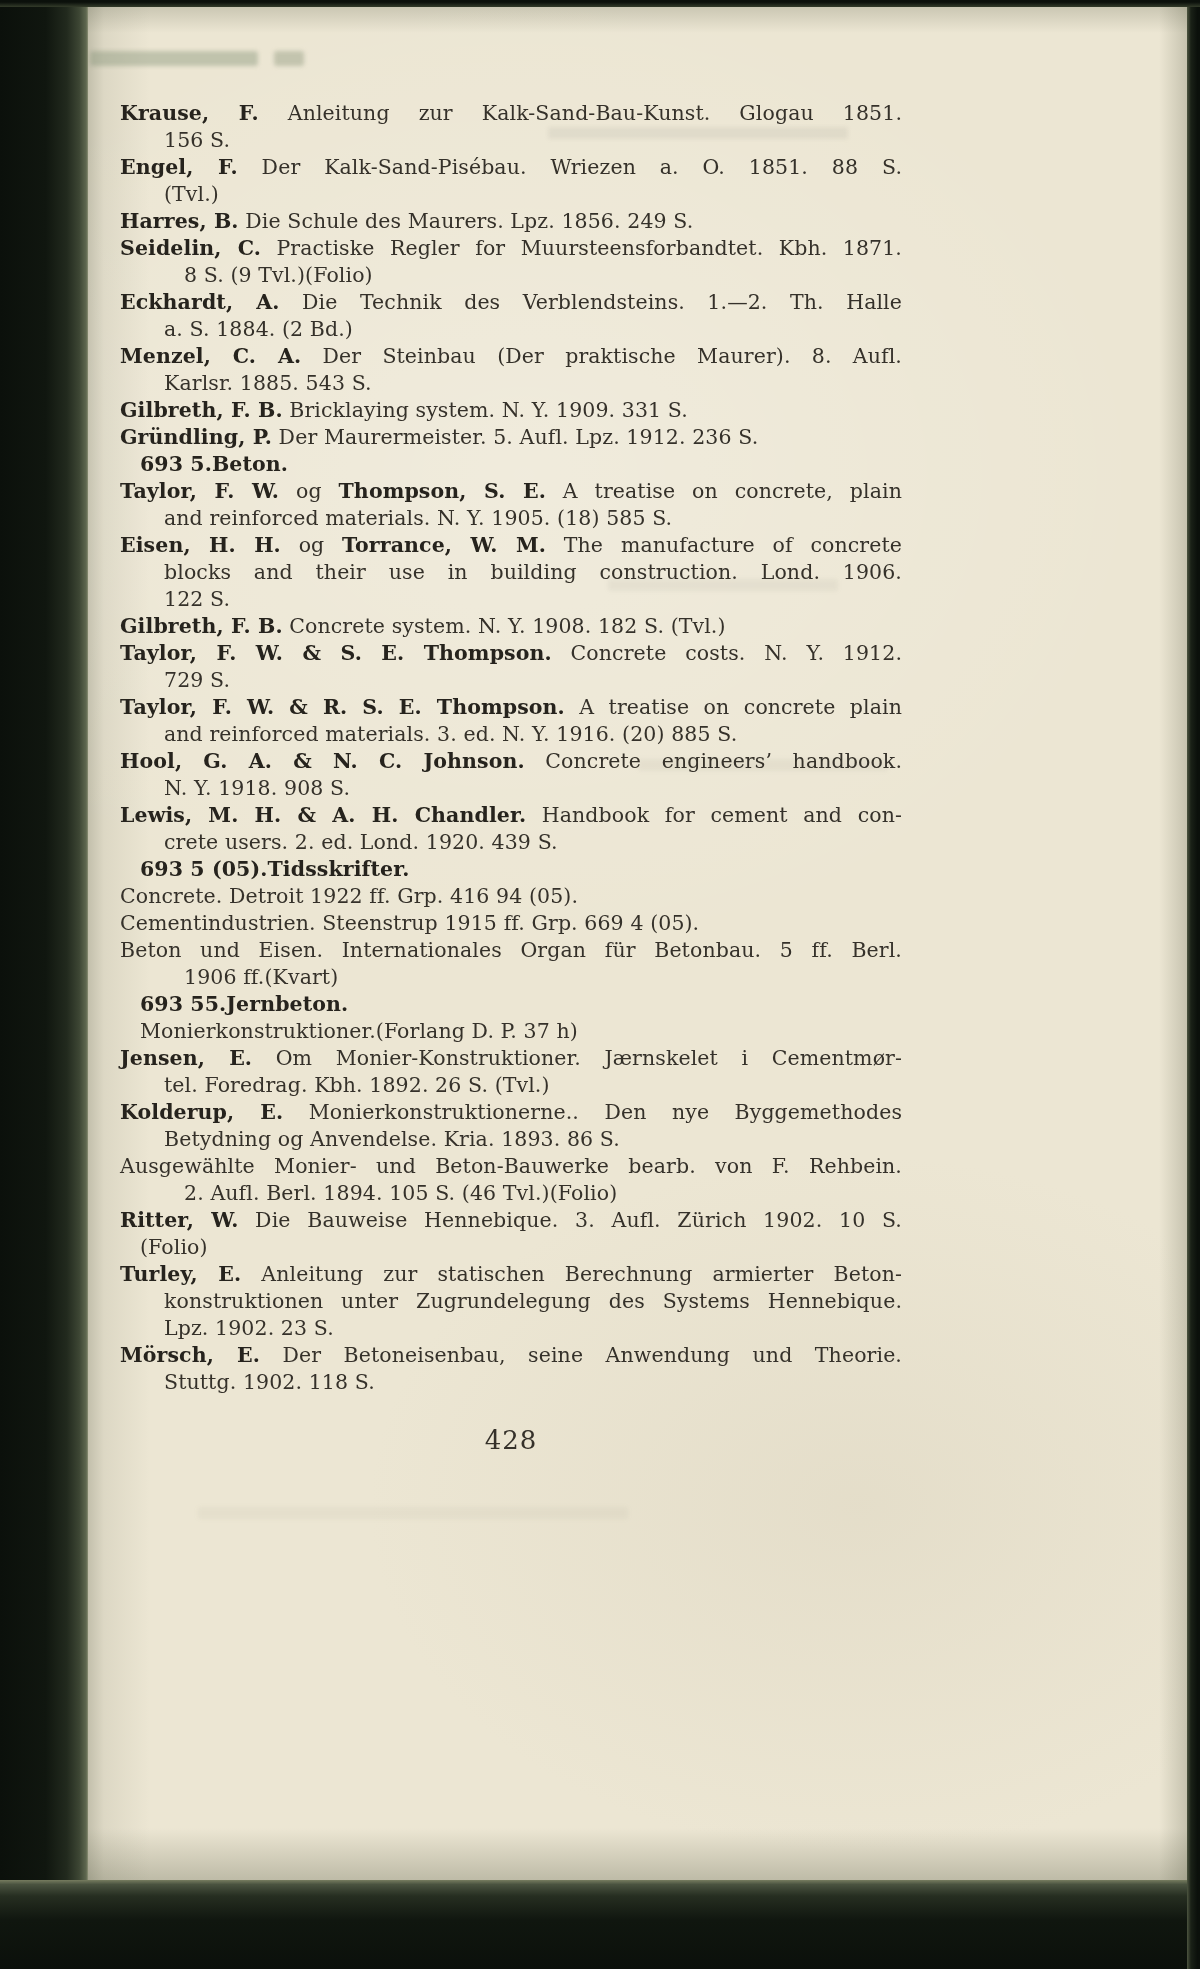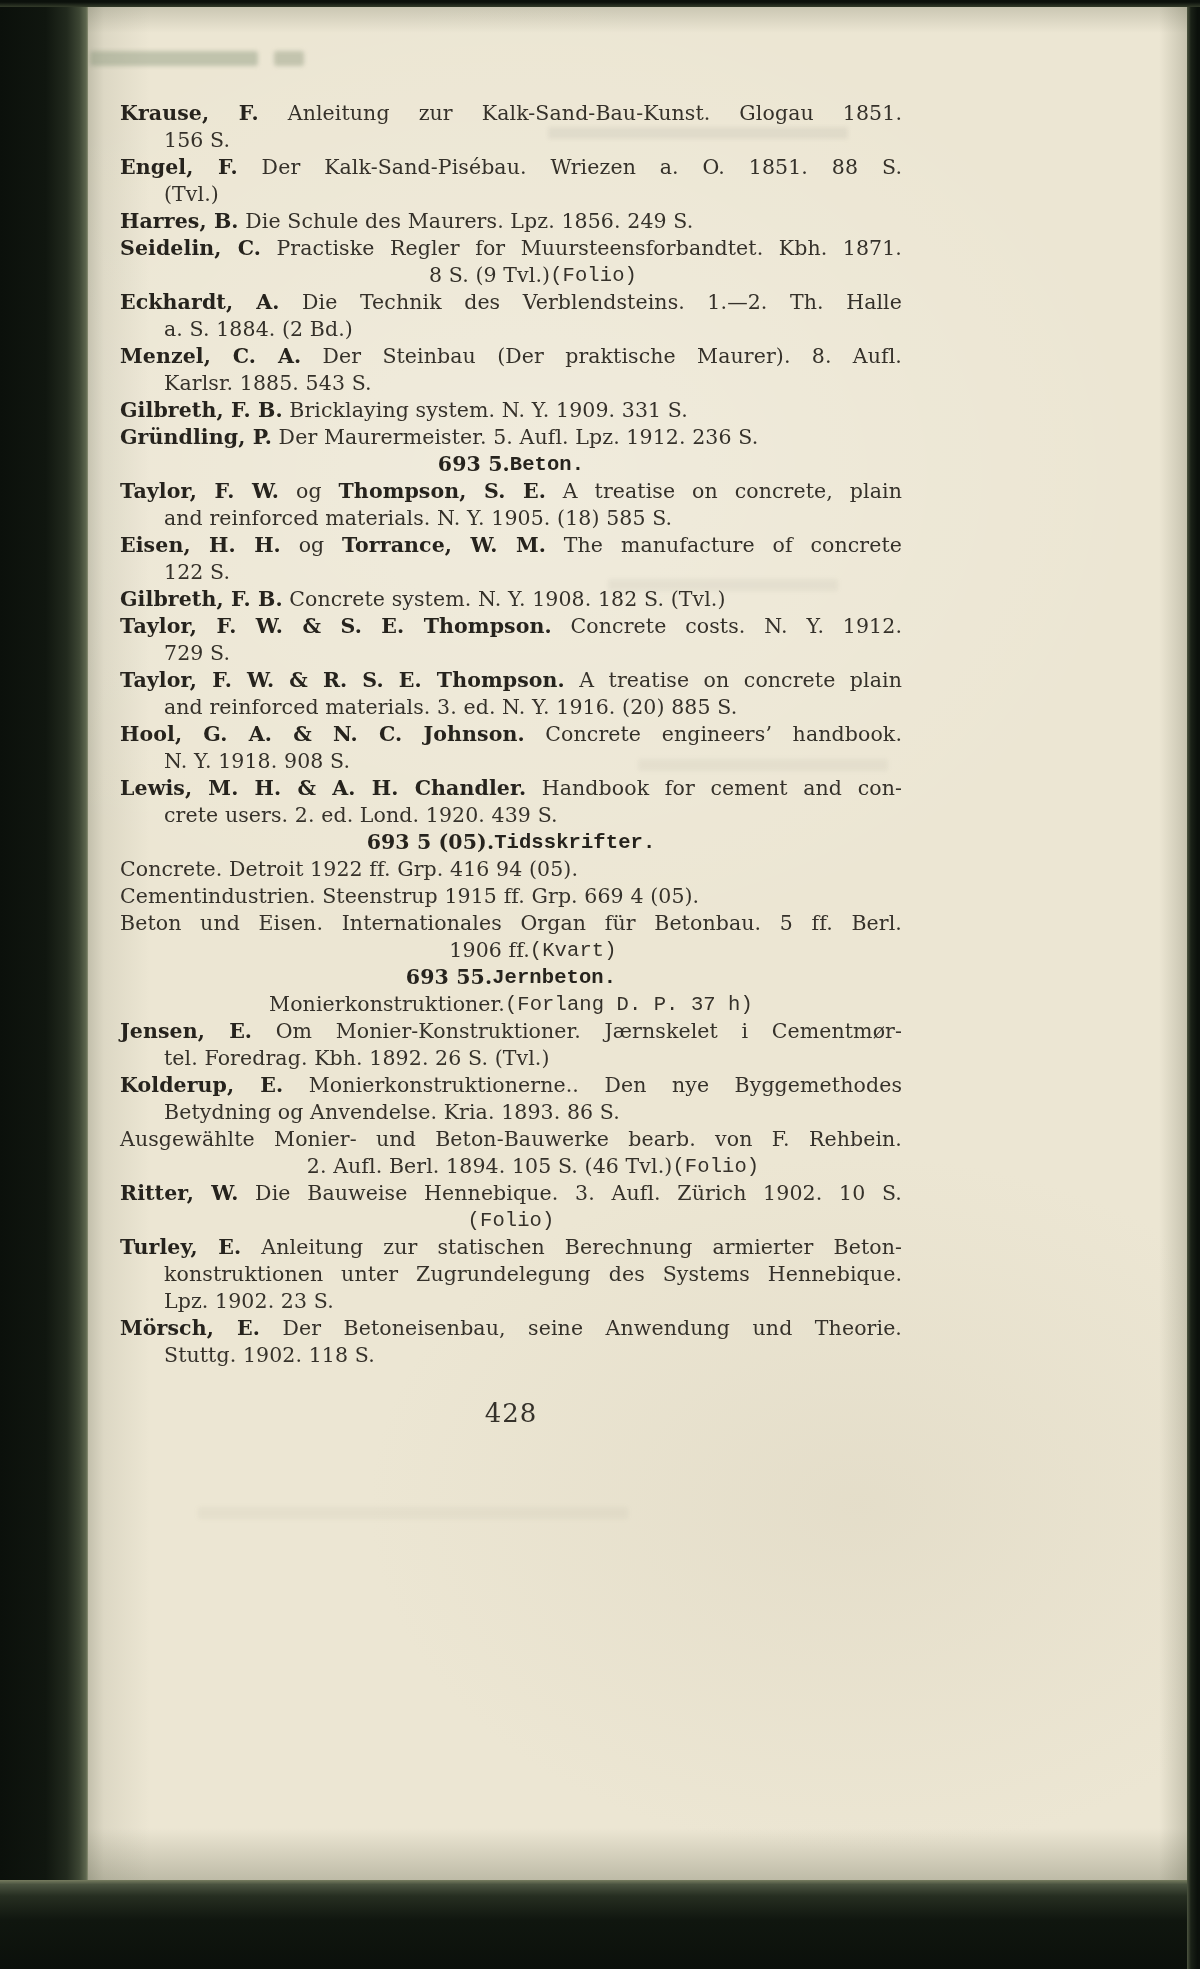--- a/index.html
+++ b/index.html
@@ -45,23 +45,23 @@
     font-size: 20.5px;
     line-height: 27px;
     color: var(--ink, #35312a);
     letter-spacing: .1px;
   }
 
   .line { min-height: 27px; }
   .line .b { font-weight: bold; color: var(--ink-bold, #26231d); }
   .indent { padding-left: 44px; }
   .just { text-align: justify; text-align-last: justify; }
-  .lr { display: flex; justify-content: center; }
+  .lr { display: flex; justify-content: flex-start; margin-left: 20px; }
   .lr .leftpart { flex: 0 1 auto; }
-  .lr .rightpart { flex: 0 0 auto; font-family: Liberation Mono, monospace; }
+  .lr .rightpart { flex: 0 0 auto; }
 
   .pagenum {
     margin-top: 31px;
     text-align: center;
     font-size: 26px;
     letter-spacing: 1px;
     color: var(--ink, #35312a);
   }
 
   .smudge { position: absolute; filter: blur(2px); border-radius: 3px; pointer-events: none; }
@@ -102,20 +102,21 @@
           <div class="line indent"><span class="leftpart"><span>Karlsr. 1885. 543 S.</span></span></div>
           <div class="line"><span class="leftpart"><span class="b">Gilbreth, F. B.</span><span> Bricklaying system. N. Y. 1909. 331 S.</span></span></div>
           <div class="line"><span class="leftpart"><span class="b">Gründling, P.</span><span> Der Maurermeister. 5. Aufl. Lpz. 1912. 236 S.</span></span></div>
           <div class="line lr">
             <span class="leftpart"><span class="b">693 5.</span></span>
             <span class="rightpart b">Beton.</span>
           </div>
           <div class="line just"><span class="leftpart"><span class="b">Taylor, F. W.</span><span> og </span><span class="b">Thompson, S. E.</span><span> A treatise on concrete, plain</span></span></div>
           <div class="line indent"><span class="leftpart"><span>and reinforced materials. N. Y. 1905. (18) 585 S.</span></span></div>
           <div class="line just"><span class="leftpart"><span class="b">Eisen, H. H.</span><span> og </span><span class="b">Torrance, W. M.</span><span> The manufacture of concrete</span></span></div>
+          <div class="line indent just"><span class="leftpart"><span>blocks and their use in building construction. Lond. 1906.</span></span></div>
           <div class="line indent"><span class="leftpart"><span>122 S.</span></span></div>
           <div class="line"><span class="leftpart"><span class="b">Gilbreth, F. B.</span><span> Concrete system. N. Y. 1908. 182 S. (Tvl.)</span></span></div>
           <div class="line just"><span class="leftpart"><span class="b">Taylor, F. W. &amp; S. E. Thompson.</span><span> Concrete costs. N. Y. 1912.</span></span></div>
           <div class="line indent"><span class="leftpart"><span>729 S.</span></span></div>
           <div class="line just"><span class="leftpart"><span class="b">Taylor, F. W. &amp; R. S. E. Thompson.</span><span> A treatise on concrete plain</span></span></div>
           <div class="line indent"><span class="leftpart"><span>and reinforced materials. 3. ed. N. Y. 1916. (20) 885 S.</span></span></div>
           <div class="line just"><span class="leftpart"><span class="b">Hool, G. A. &amp; N. C. Johnson.</span><span> Concrete engineers’ handbook.</span></span></div>
           <div class="line indent"><span class="leftpart"><span>N. Y. 1918. 908 S.</span></span></div>
           <div class="line just"><span class="leftpart"><span class="b">Lewis, M. H. &amp; A. H. Chandler.</span><span> Handbook for cement and con-</span></span></div>
           <div class="line indent"><span class="leftpart"><span>crete users. 2. ed. Lond. 1920. 439 S.</span></span></div>

